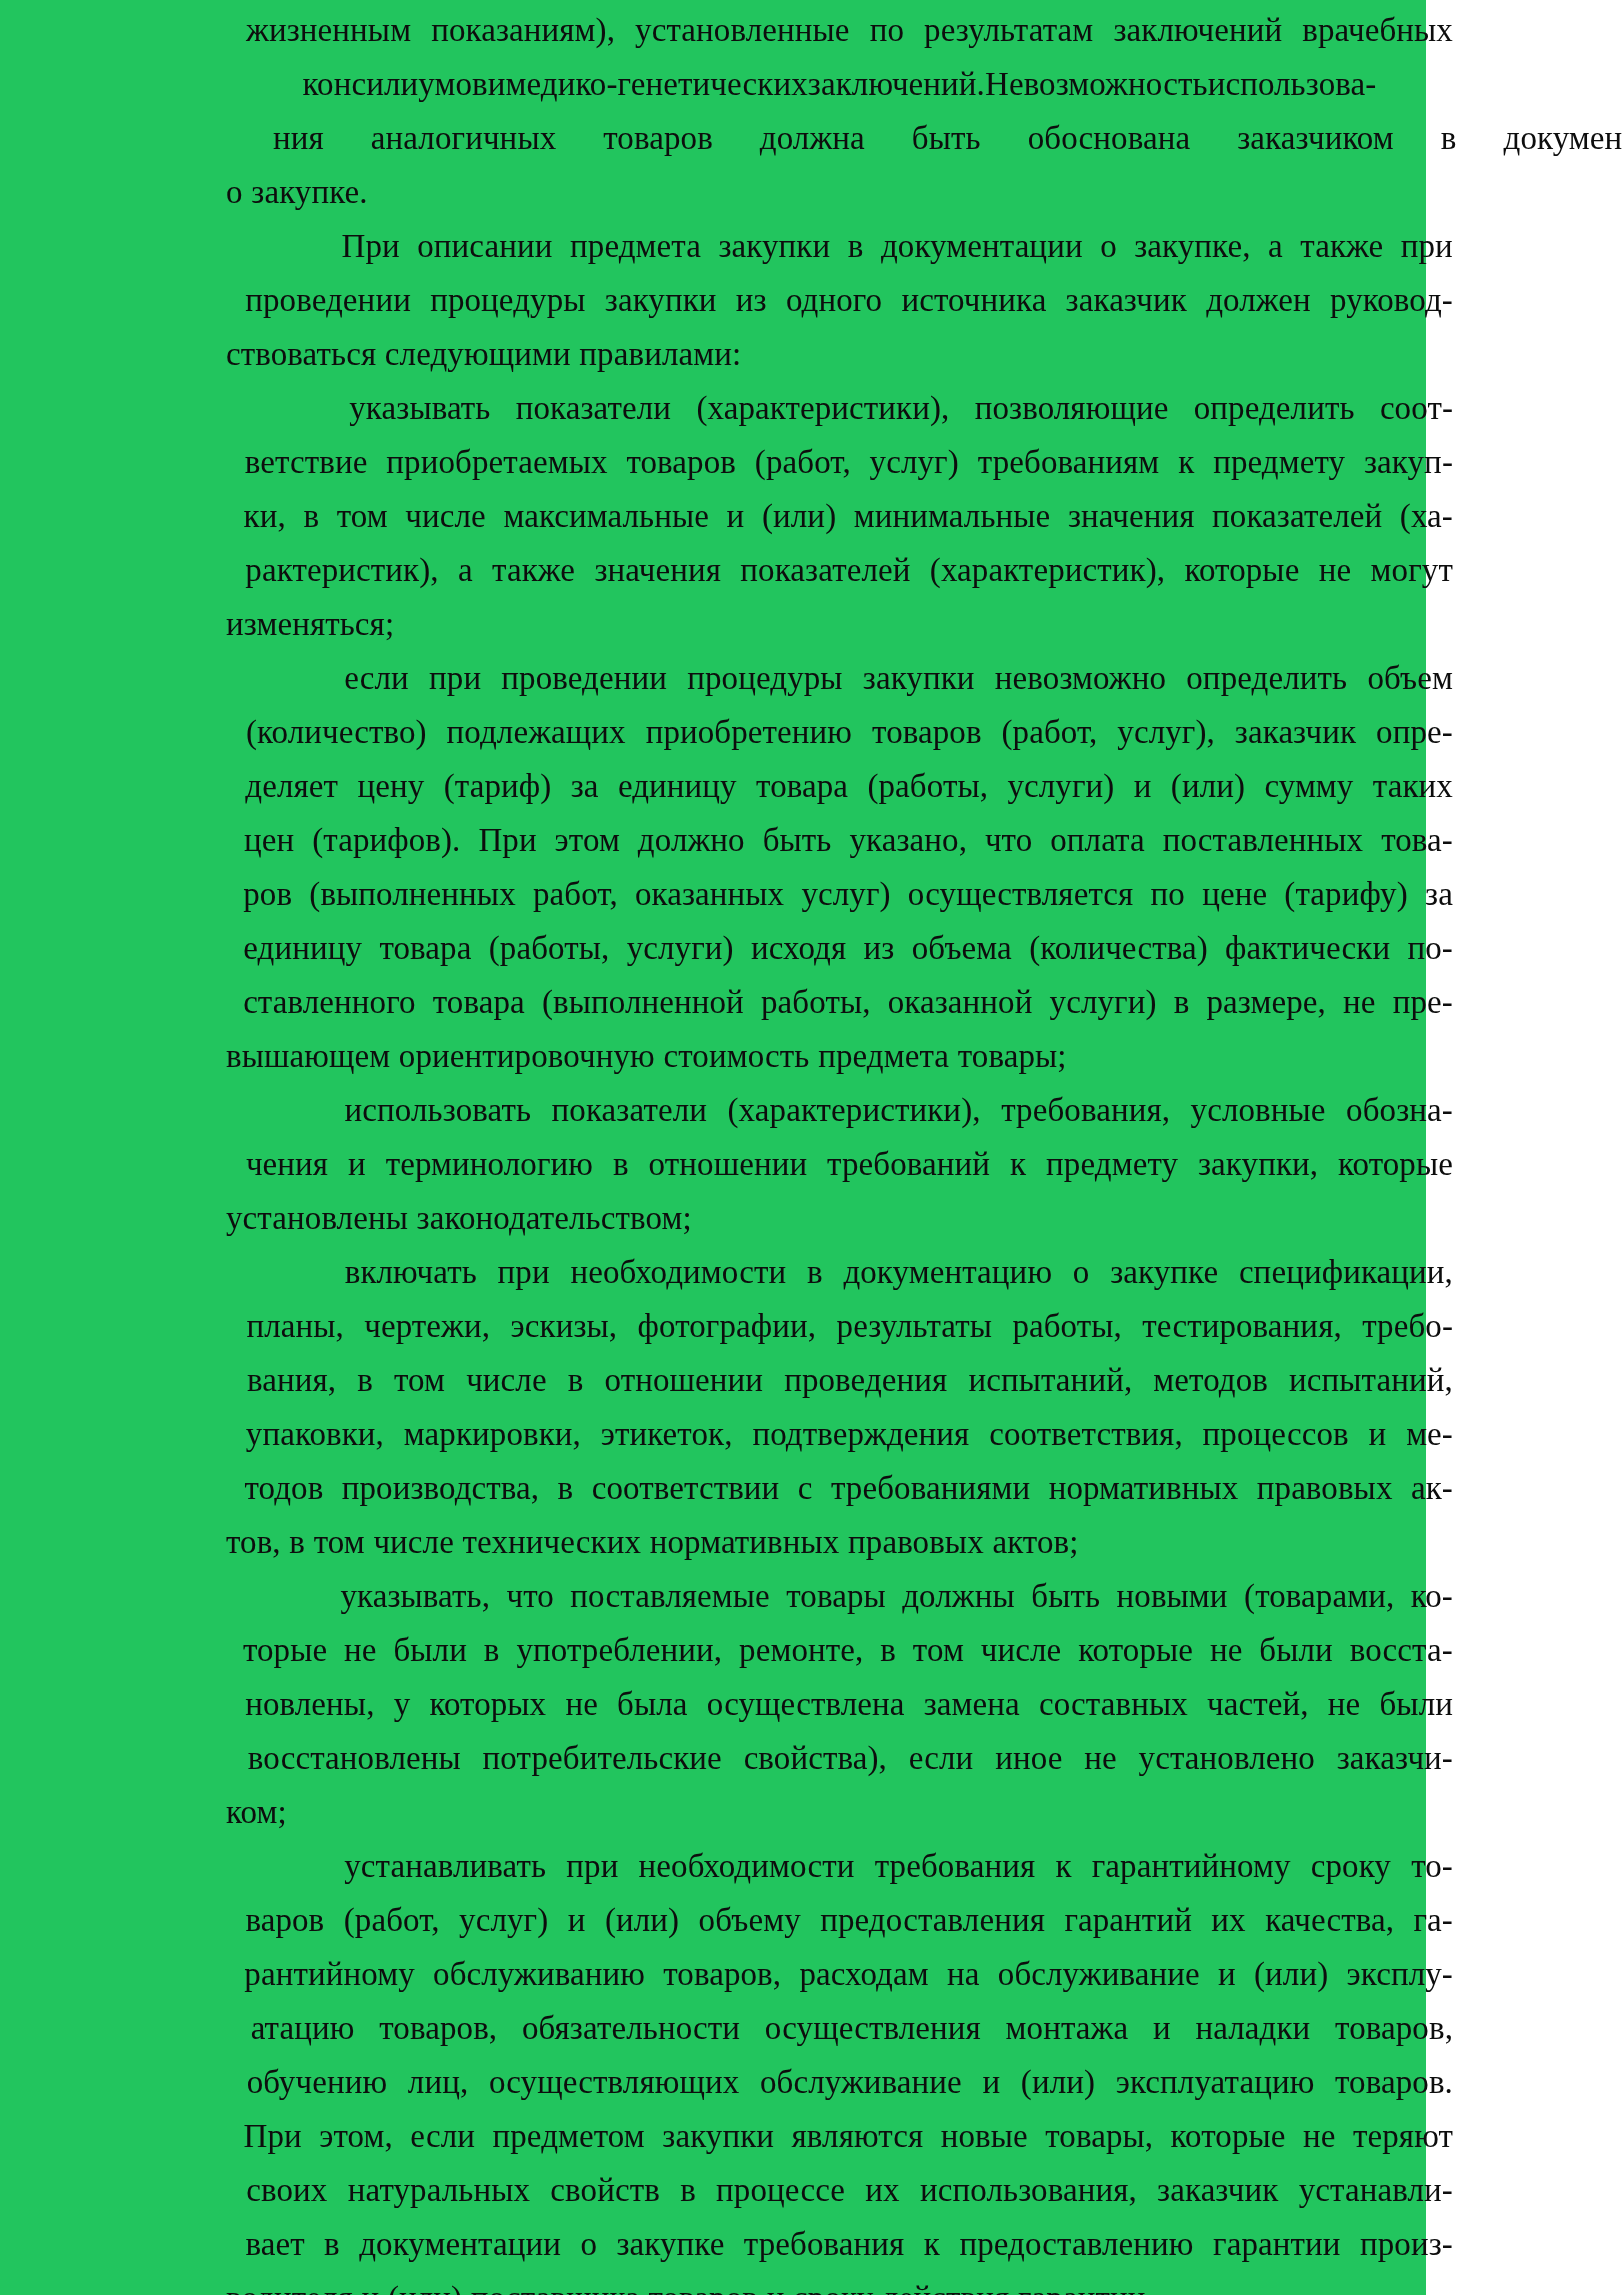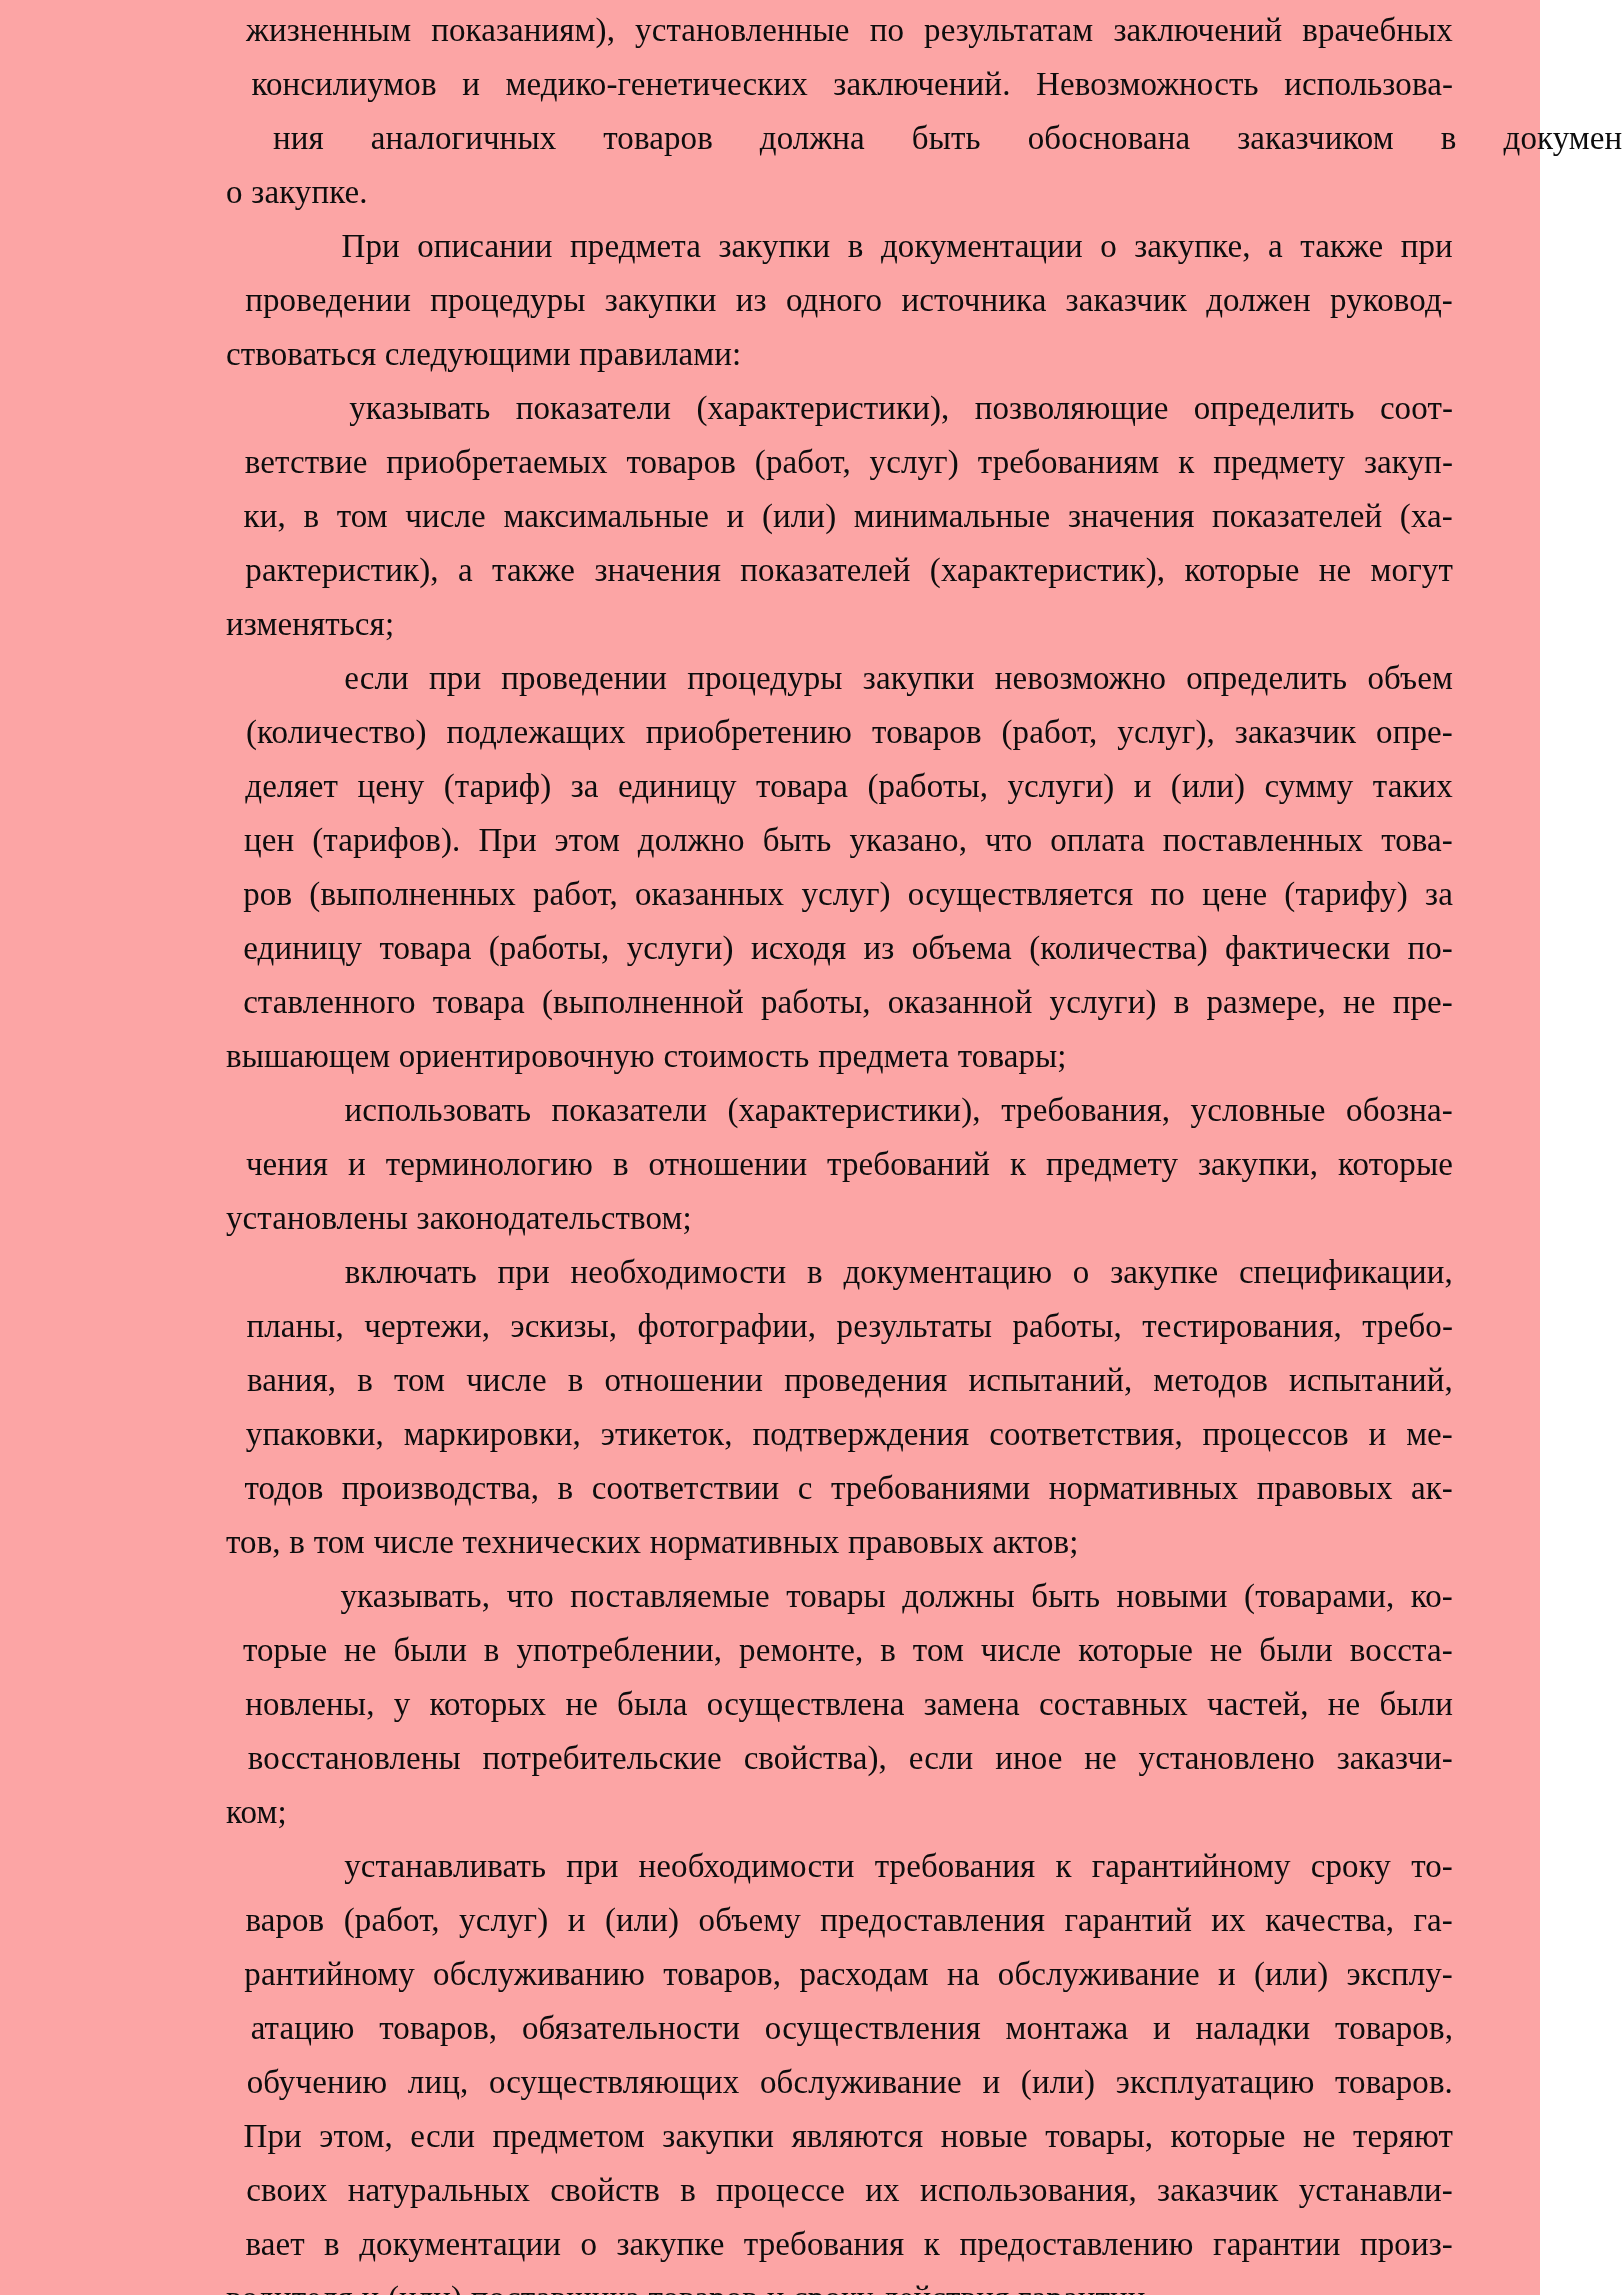--- a/index.html
+++ b/index.html
@@ -9,25 +9,25 @@
   }
   body {
     width: 1623px;
     height: 2295px;
     font-family: "Liberation Serif", "DejaVu Serif", serif;
     color: #0d0d0d;
     overflow: hidden;
   }
   .page {
     position: relative;
-    width: 1540px;
+    width: 1426px;
     height: 2295px;
     box-sizing: border-box;
     padding: 0 170px 0 226px;
-    background: #fca5a5;
+    background: #22c55e;
   }
   .doc-body {
     padding-top: 2.6px;
   }
   p.para {
     margin: 0;
     font-size: 33px;
     line-height: 54px;
     text-align: justify;
     text-align-last: left;
@@ -54,21 +54,21 @@
 </style>
 </head>
 <body>
 
 <div class="page">
   <div class="doc-body">
 
     <p class="para blk">
       <span class="lines">
         <span class="line-j" style="display: flex; width: 1227px; justify-content: space-between;"><span></span><span>жизненным</span><span>показаниям),</span><span>установленные</span><span>по</span><span>результатам</span><span>заключений</span><span>врачебных</span></span>
-        <span class="line-j" style="display: flex; width: 1227px; justify-content: space-between; gap: 22px;"><span></span><span>консилиумов</span><span>и</span><span>медико-генетических</span><span>заключений.</span><span>Невозможность</span><span>использова-</span></span>
+        <span class="line-j" style="display: flex; width: 1227px; justify-content: center;"><span></span><span>консилиумов</span><span>и</span><span>медико-генетических</span><span>заключений.</span><span>Невозможность</span><span>использова-</span></span>
         <span class="line-j" style="display: flex; width: 1227px; justify-content: space-between; gap: 47px;"><span></span><span>ния</span><span>аналогичных</span><span>товаров</span><span>должна</span><span>быть</span><span>обоснована</span><span>заказчиком</span><span>в</span><span>документации</span></span>
         <span class="line">о закупке.</span>
       </span>
     </p>
 
     <p class="para blk">
       <span class="lines">
         <span class="line-j" style="padding-left: 98px; display: flex; width: 1129px; justify-content: space-between;"><span></span><span>При</span><span>описании</span><span>предмета</span><span>закупки</span><span>в</span><span>документации</span><span>о</span><span>закупке,</span><span>а</span><span>также</span><span>при</span></span>
         <span class="line-j" style="display: flex; width: 1227px; justify-content: space-between;"><span></span><span>проведении</span><span>процедуры</span><span>закупки</span><span>из</span><span>одного</span><span>источника</span><span>заказчик</span><span>должен</span><span>руковод-</span></span>
         <span class="line">ствоваться следующими правилами:</span>

